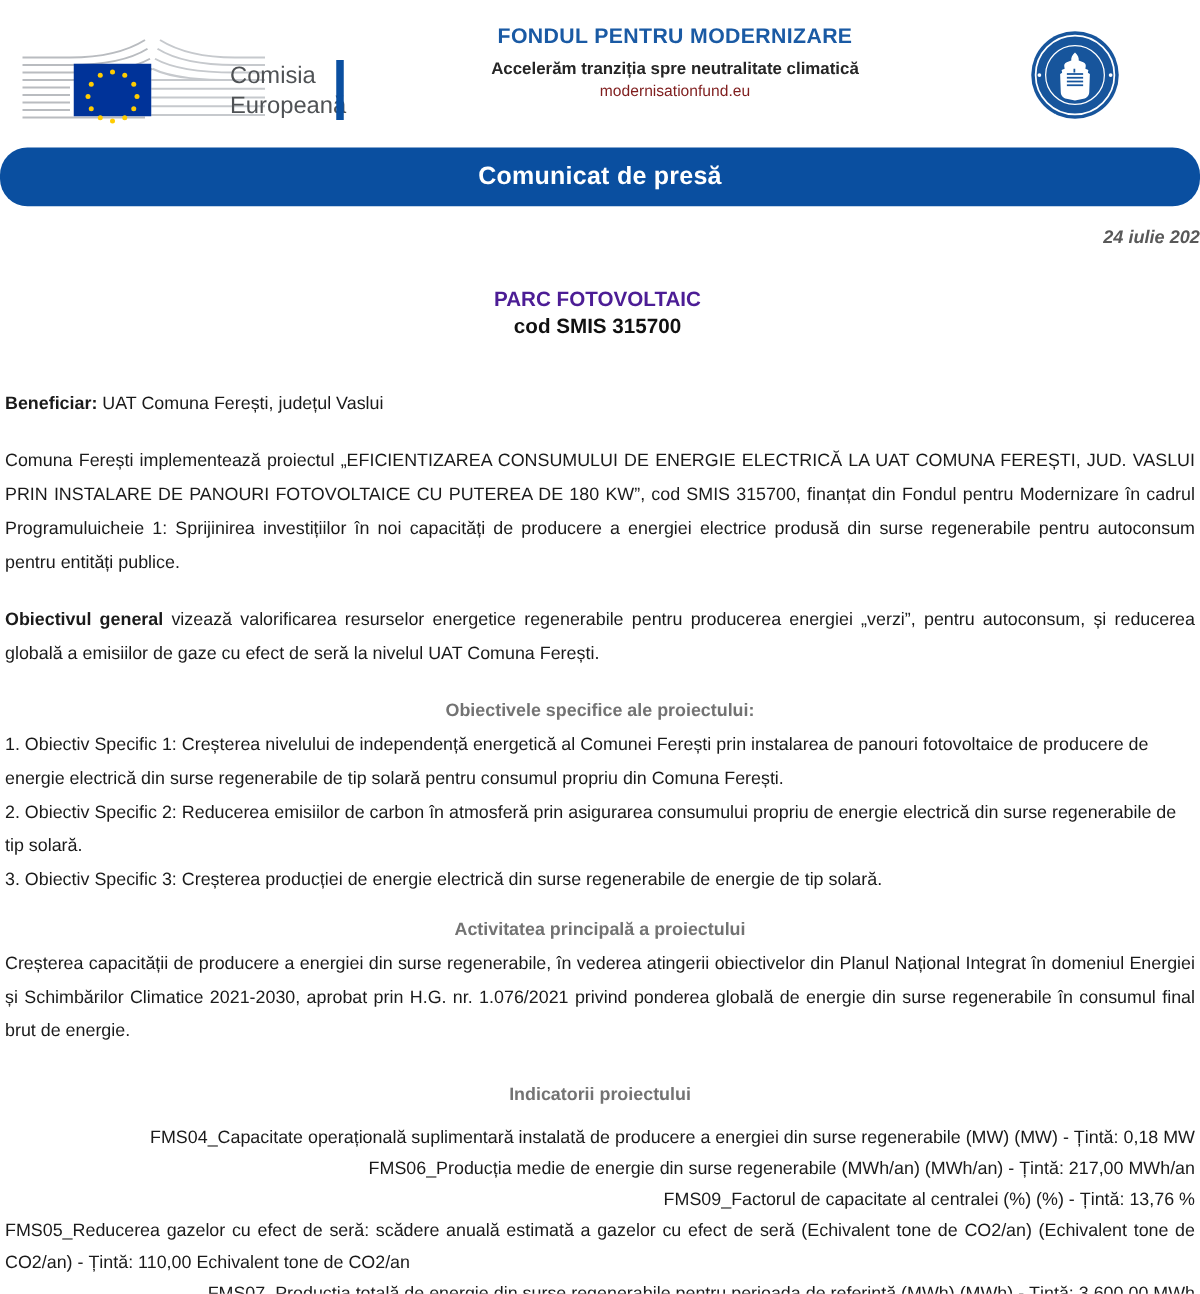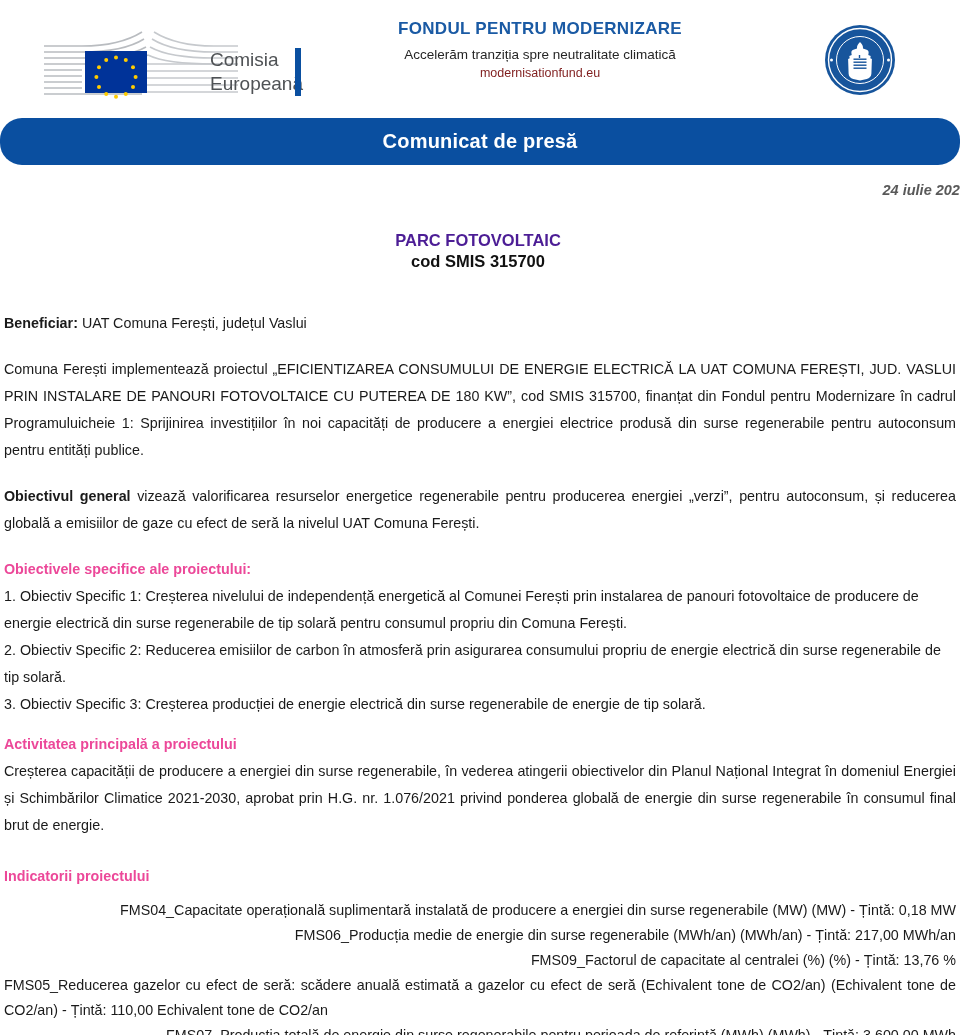--- a/index.html
+++ b/index.html
@@ -29,21 +29,21 @@
     position: relative;
     height: 118px;
     display: flex;
     align-items: flex-start;
     padding: 0;
   }
 
   
   .eu-logo {
     position: absolute;
-    left: 42px;
+    left: 16px;
     top: 24px;
     width: 262px;
     height: 80px;
     display: flex;
     align-items: flex-end;
   }
   .eu-logo svg { display: block; }
 
   
   .fund-block {
@@ -59,20 +59,21 @@
     color: #1a5aa4;
     letter-spacing: 0.3px;
     line-height: 1.25;
     white-space: nowrap;
   }
   .fund-tagline {
     margin-top: 7px;
     font-size: 13.5px;
     color: #262626;
     line-height: 1.35;
+    font-weight: bold;
   }
   .fund-url {
     margin-top: 1px;
     font-size: 12.5px;
     color: #7f1d1d;
     line-height: 1.35;
   }
 
   
   .gov-seal {
@@ -157,23 +158,23 @@
   .para.left { text-align: left; }
   .para b, .para .b { font-weight: bold; }
 
   .gap-sm { height: 8px; }
   .gap-md { height: 13px; }
 
   .heading {
     font-size: 14.3px;
     line-height: 27px;
     font-weight: bold;
-    color: #ec4899;
+    color: #737373;
     margin: 0;
-    text-align: left;
+    text-align: center;
   }
 
   .ind-line {
     font-size: 14.3px;
     line-height: 25px;
     color: #1a1a1a;
     text-align: right;
     margin: 0;
   }
   .ind-line.wrap2 { text-align: justify; }

